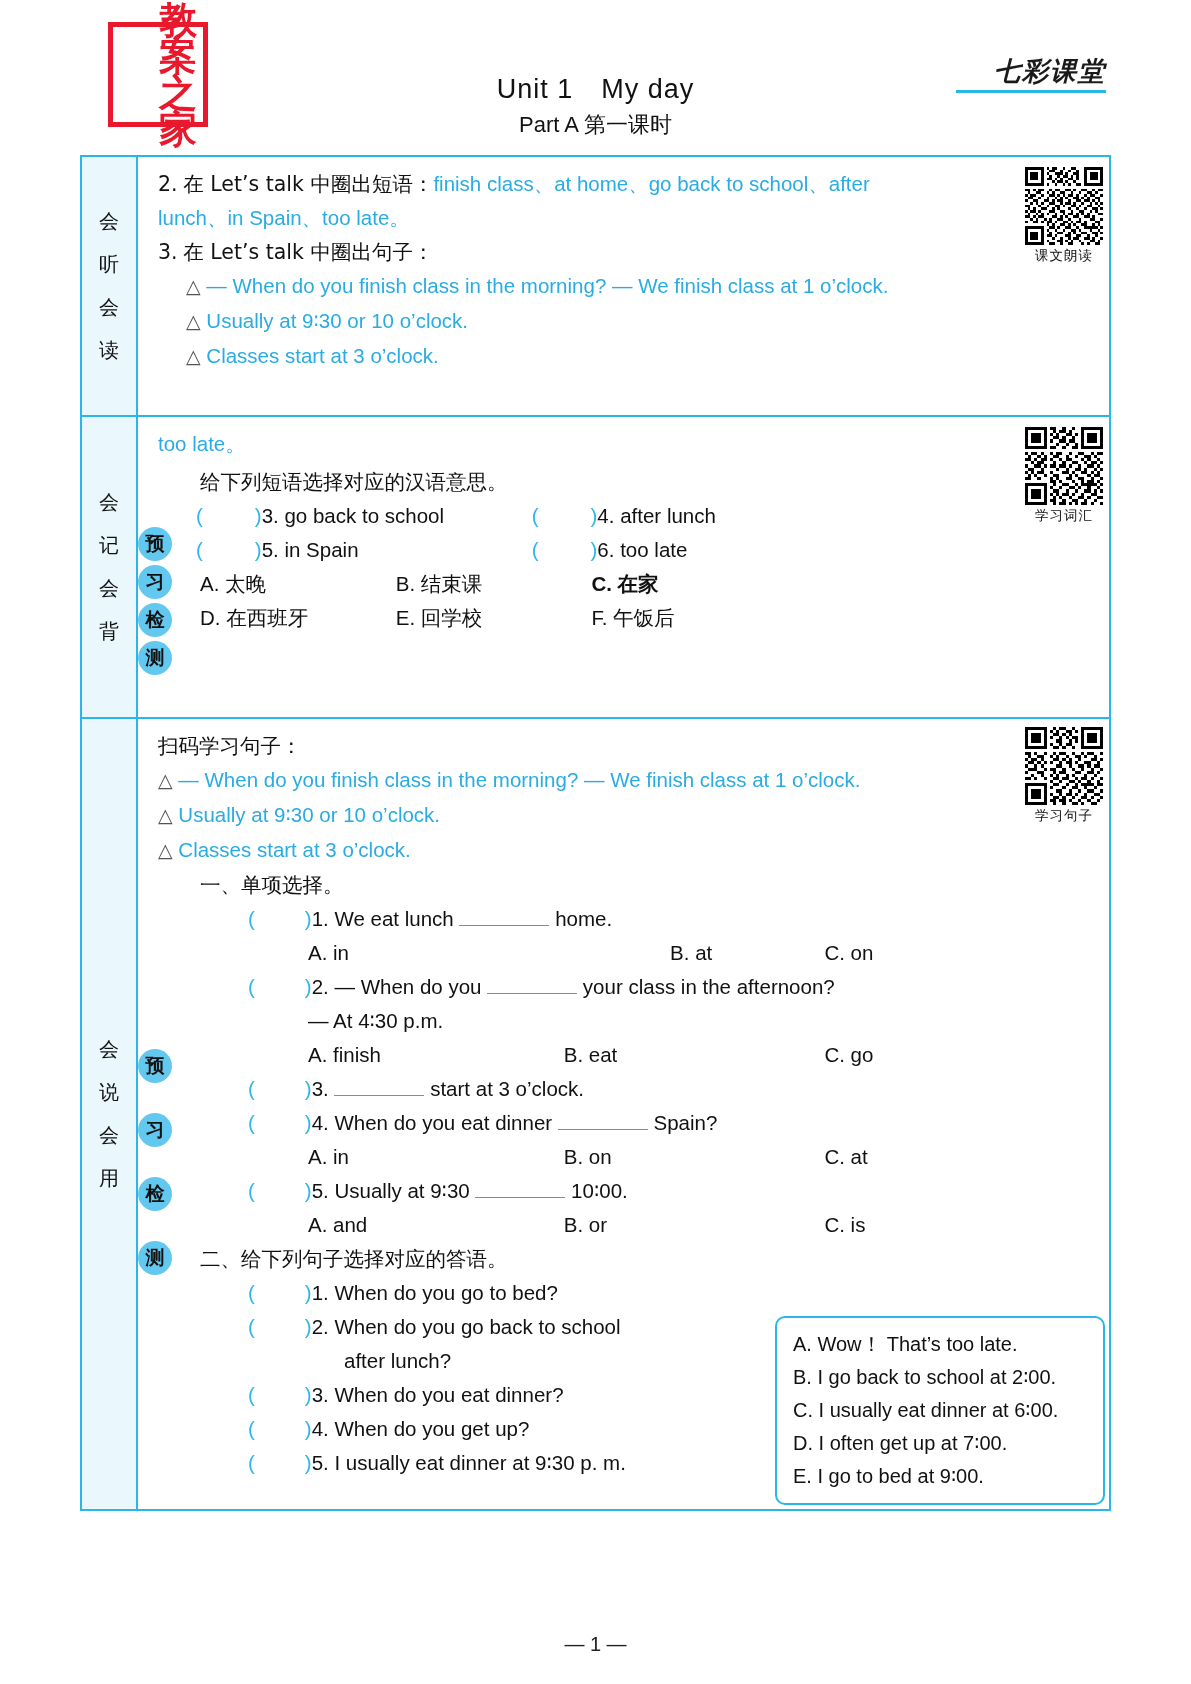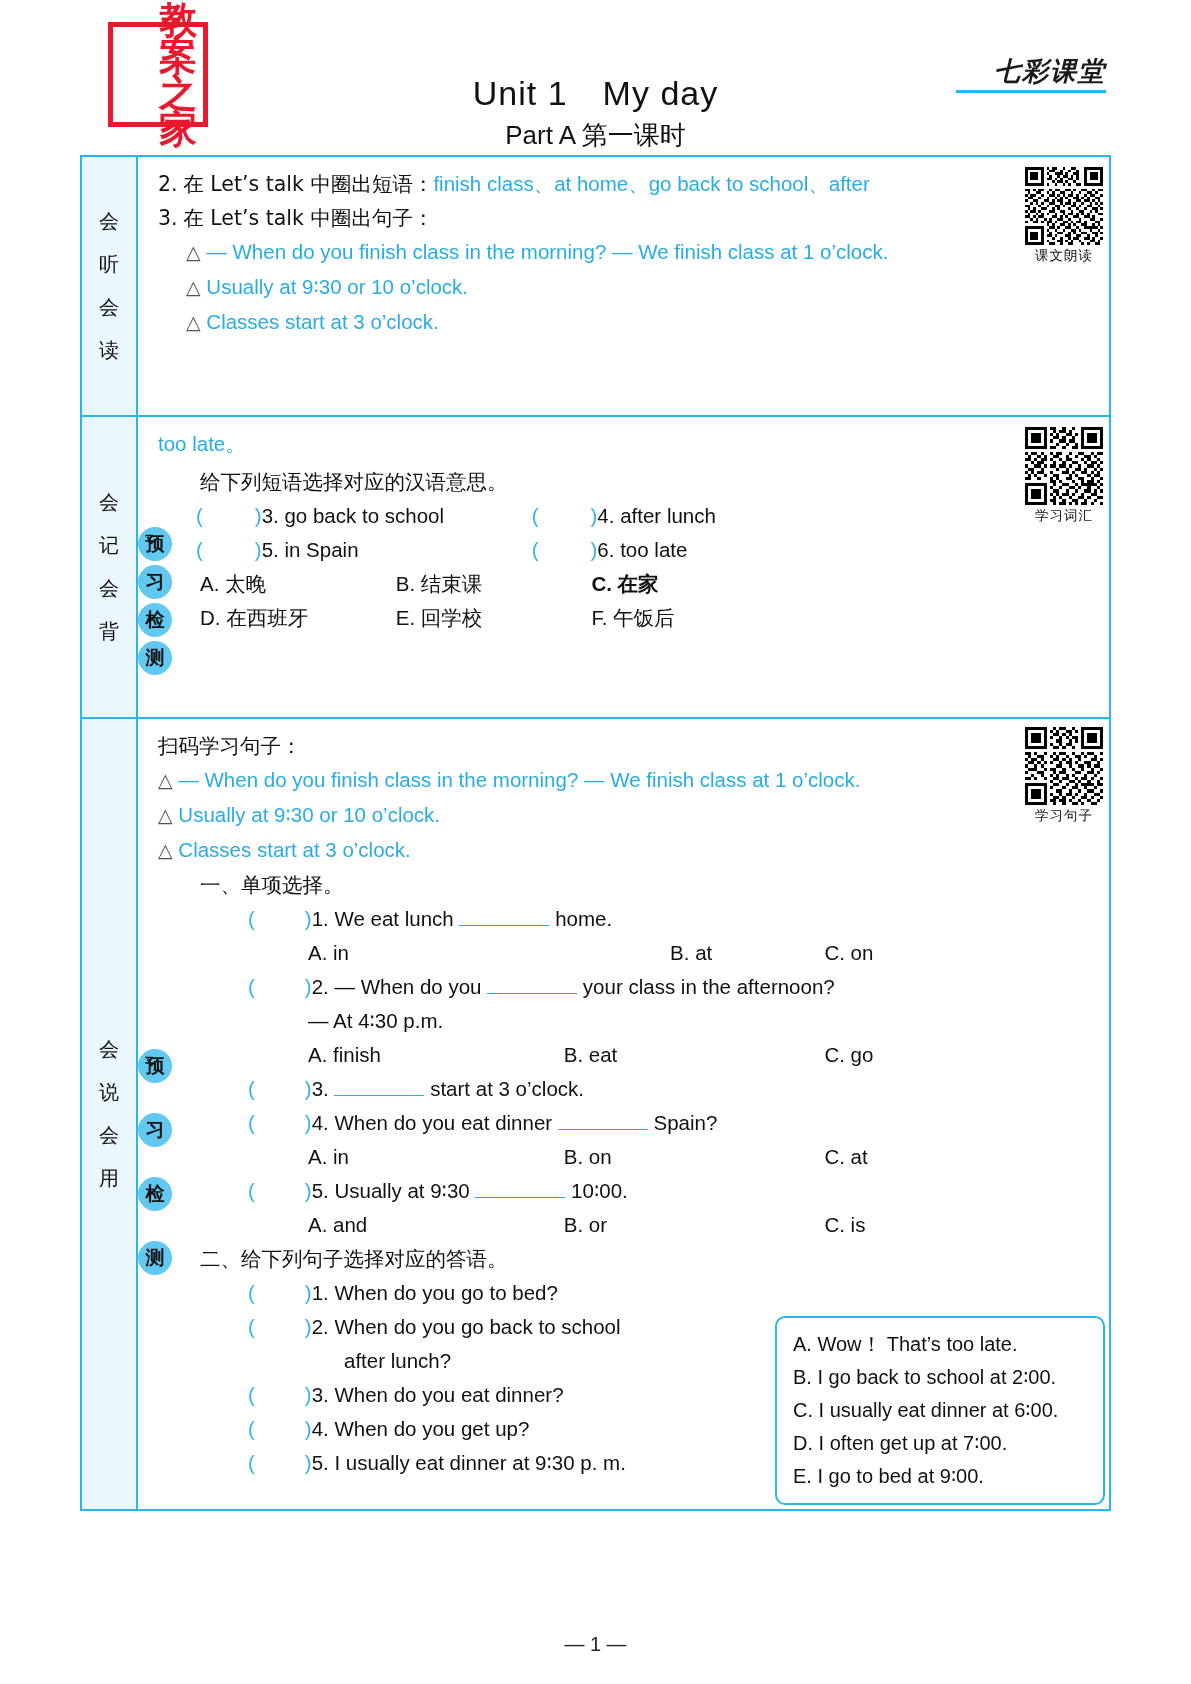--- a/index.html
+++ b/index.html
@@ -33,25 +33,25 @@
     text-align: center;
     writing-mode: horizontal-tb;
     width: 80px;
     word-break: break-all;
   }
   .title-block {
     position: absolute; left: 0; right: 0; top: 74px;
     text-align: center;
   }
   .title-main {
-    font-size: 34px; color: #111; letter-spacing: 1px;
+    font-size: 27px; color: #111; letter-spacing: 1px;
     font-family: "Liberation Sans", sans-serif;
   }
   .title-sub {
-    font-size: 26px; color: #111; margin-top: 5px;
+    font-size: 22px; color: #111; margin-top: 5px;
     font-family: "Liberation Sans", sans-serif;
   }
   .brand {
     position: absolute; right: 85px; top: 54px;
     text-align: right;
   }
   .brand-text {
     font-family: "DejaVu Serif", serif;
     font-size: 26px; font-weight: 700; font-style: italic;
     color: #1a1a1a; letter-spacing: 2px;
@@ -391,20 +391,23 @@
             </g>
           </svg>
           <div class="qr-cap">课文朗读</div>
         </div>
 
         <div class="ln">
           <span class="cn">2.</span>
           <span class="cn">在 Let’s talk 中圈出短语：</span><span class="blue en">finish class、at home、go back to school、after</span>
         </div>
         <div class="ln">
+          <span class="blue en">lunch、in Spain、too late。</span>
+        </div>
+        <div class="ln">
           <span class="cn">3.</span>
           <span class="cn">在 Let’s talk 中圈出句子：</span>
         </div>
         <div class="ln" style="padding-left:28px;">
           <span class="tri">△</span>
           <span class="blue en">— When do you finish class in the morning? — We finish class at 1 o’clock.</span>
         </div>
         <div class="ln" style="padding-left:28px;">
           <span class="tri">△</span>
           <span class="blue en">Usually at 9∶30 or 10 o’clock.</span>

